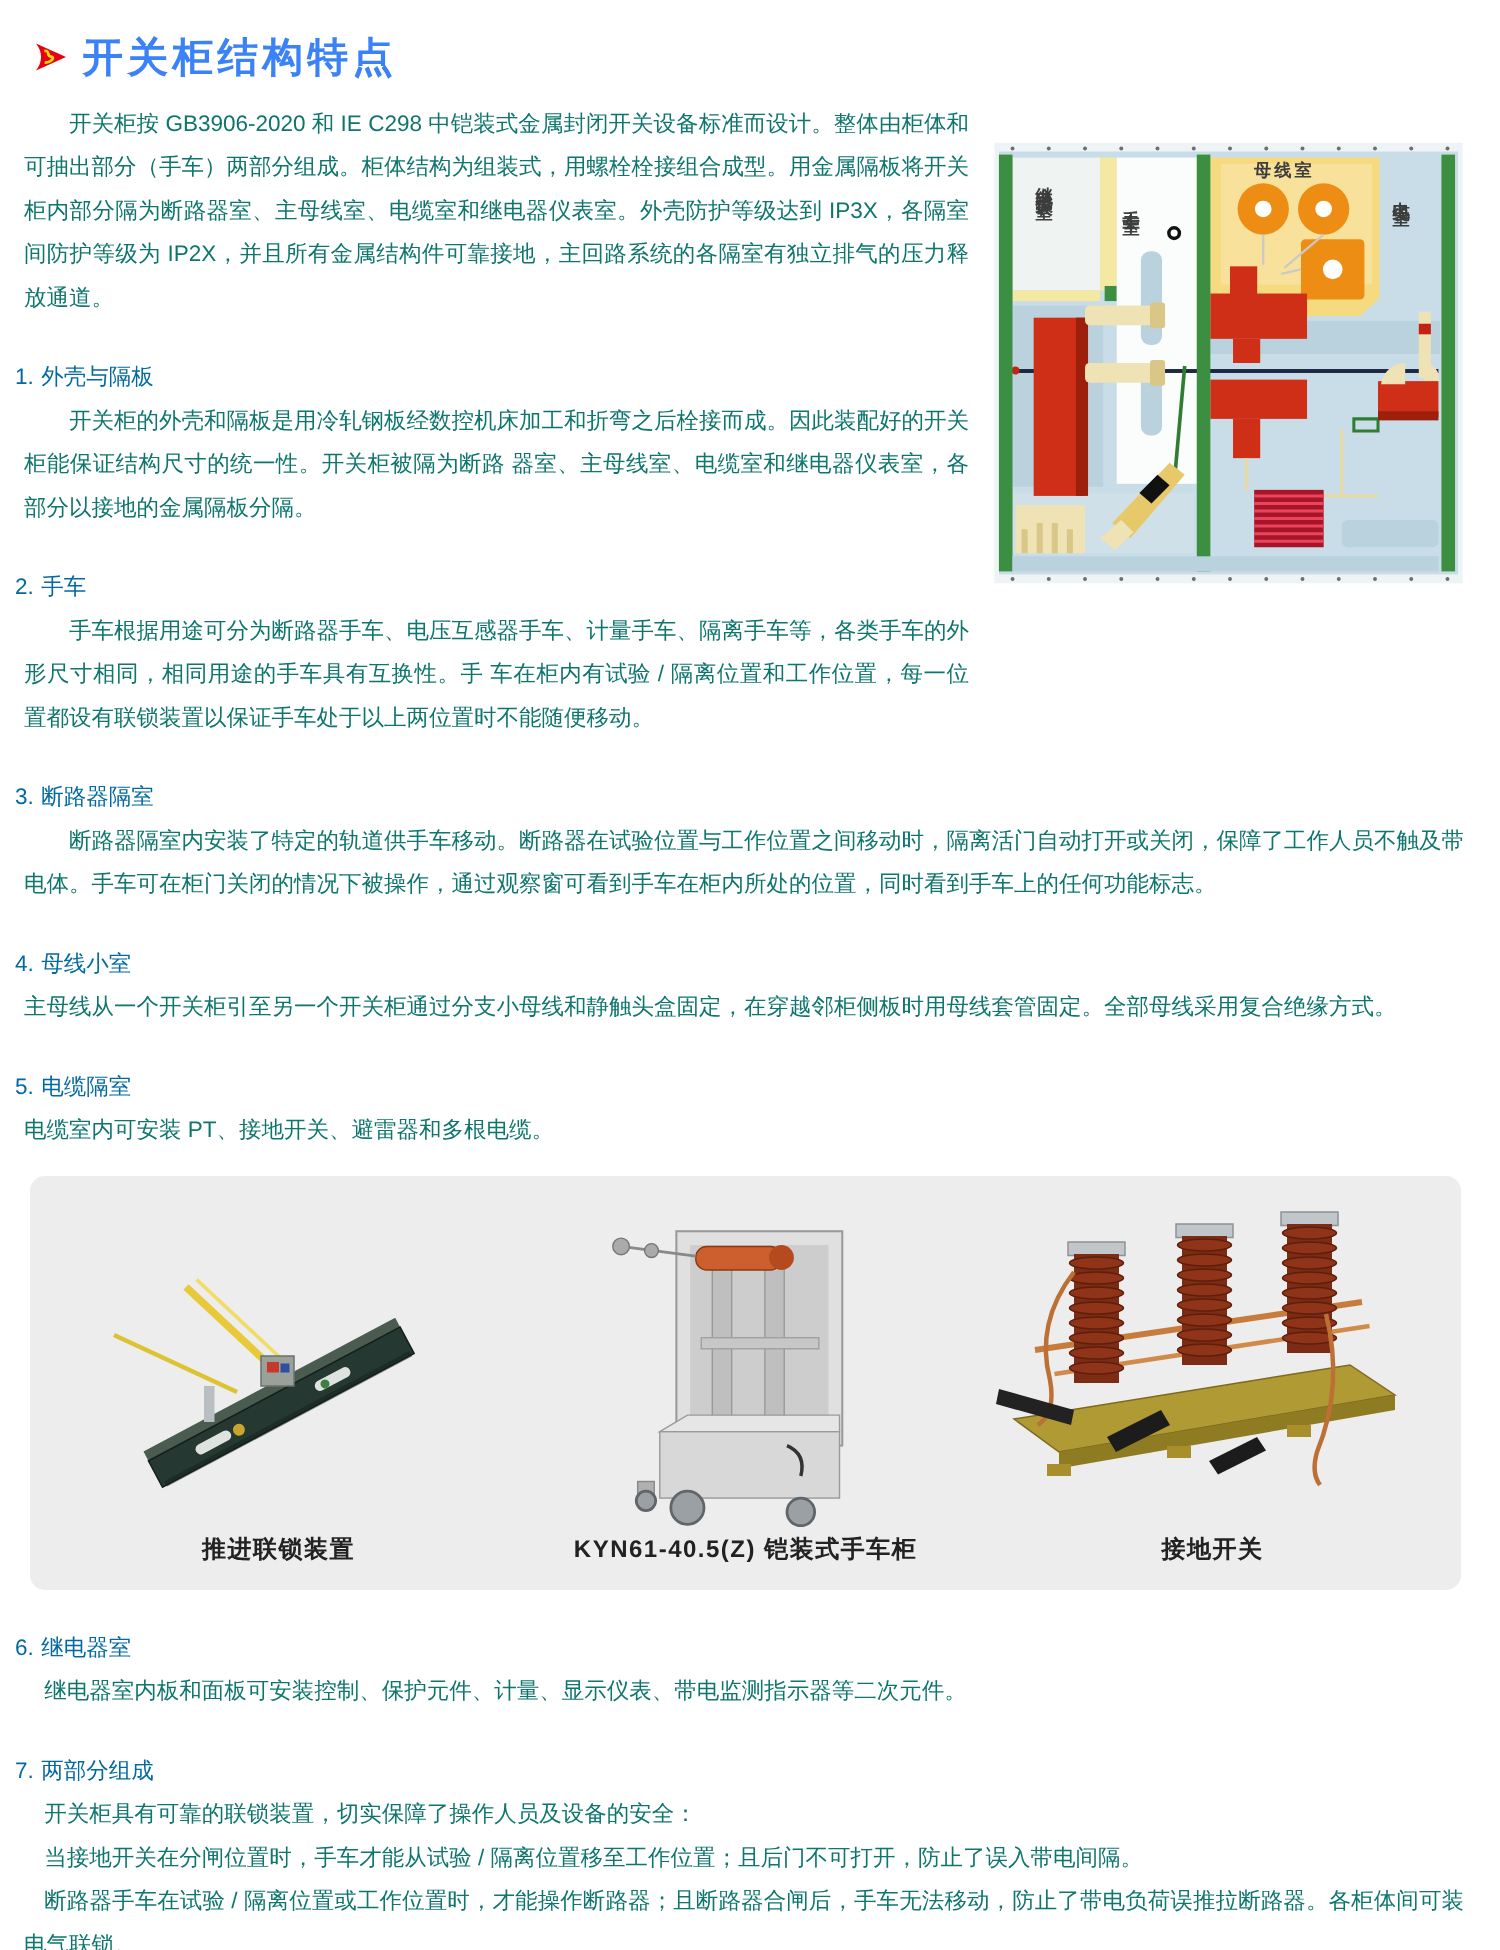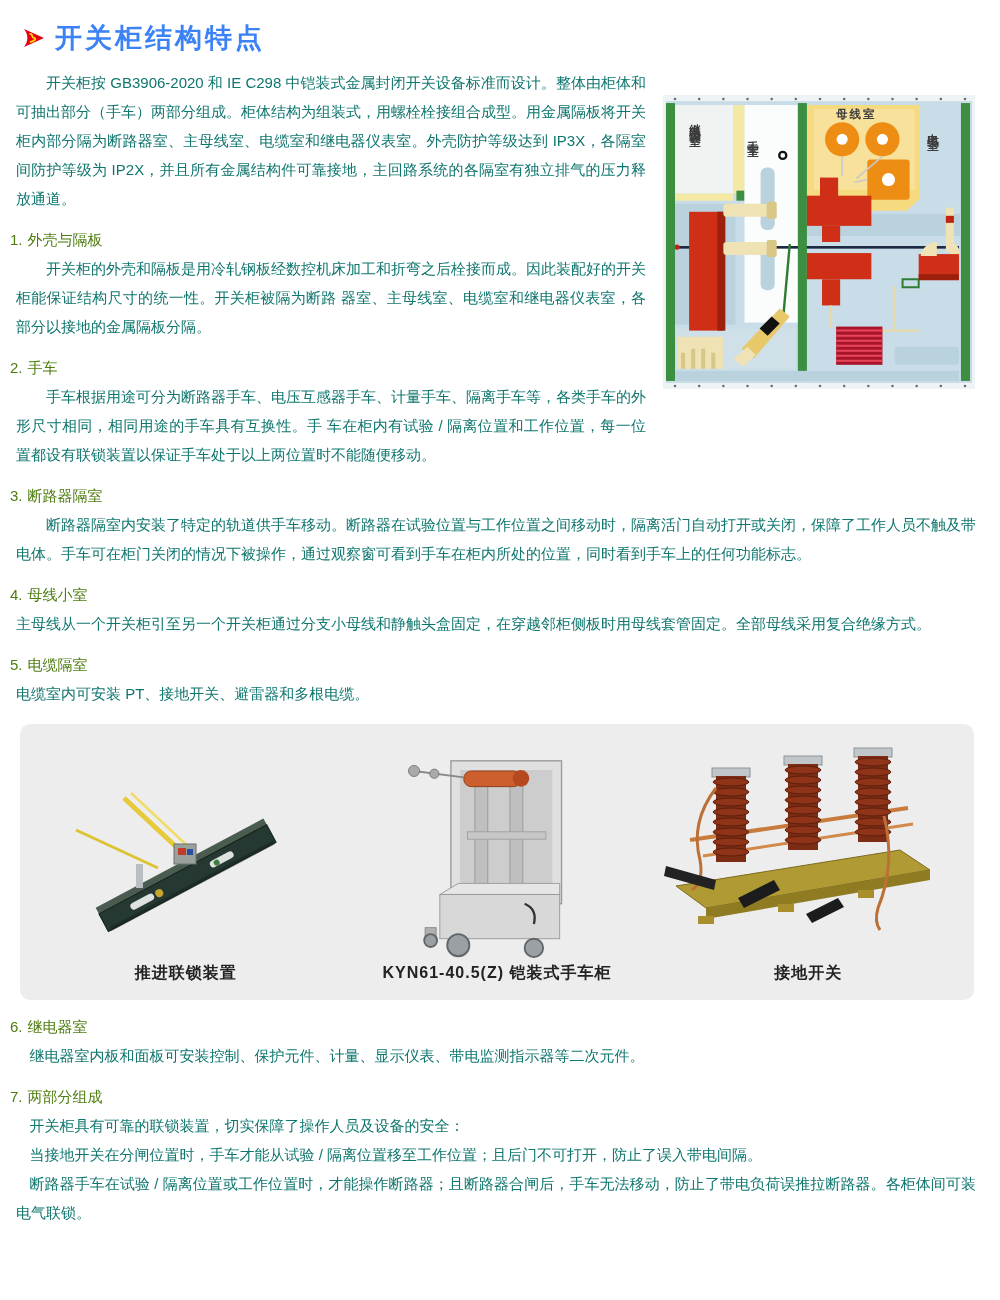--- a/index.html
+++ b/index.html
@@ -6,21 +6,21 @@
   .page{position:relative;width:1000px;height:1300px;background:#ffffff;overflow:hidden;
         font-family:"Liberation Sans","DejaVu Sans",sans-serif;color:#232323;}
   .content{padding:14px 24px 0 16px;}
   .titlebar{display:flex;align-items:center;gap:9px;margin:6px 0 12px 6px;}
   .titlebar h1{margin:0;font-size:27px;font-weight:bold;color:#3b82f6;letter-spacing:3px;}
   .flag{width:24px;height:24px;display:inline-block;}
   p{margin:0;font-size:15px;line-height:29px;text-align:justify;color:#0f766e;}
   .ind2{text-indent:2em;}
   .ind1{text-indent:0.9em;}
   .narrow{margin-right:330px;}
-  .sec-h{margin:12px 0 0 -6px;font-size:15px;line-height:29px;color:#4d7c0f;}
+  .sec-h{margin:24px 0 0 -6px;font-size:15px;line-height:29px;color:#0369a1;}
   .sec-h .num{margin-right:5px;}
   .diagram{position:absolute;top:95px;right:20px;width:322px;height:294px;}
   .diagram svg{display:block;width:322px;height:294px;}
   .dlabel{position:absolute;font-size:11.5px;font-weight:bold;color:#3d3d3d;letter-spacing:2px;line-height:14px;}
   .vert{writing-mode:vertical-rl;text-orientation:upright;}
   .figband{margin:16px 2px 0 4px;height:276px;background:#ededed;border-radius:10px;
            display:flex;align-items:stretch;justify-content:space-between;padding:0 10px;}
   .figure{flex:1;display:flex;flex-direction:column;align-items:center;justify-content:flex-end;padding-bottom:16px;}
   .figure svg{display:block;}
   .caption{margin-top:4px;font-size:16px;font-weight:bold;color:#222;letter-spacing:1px;}

